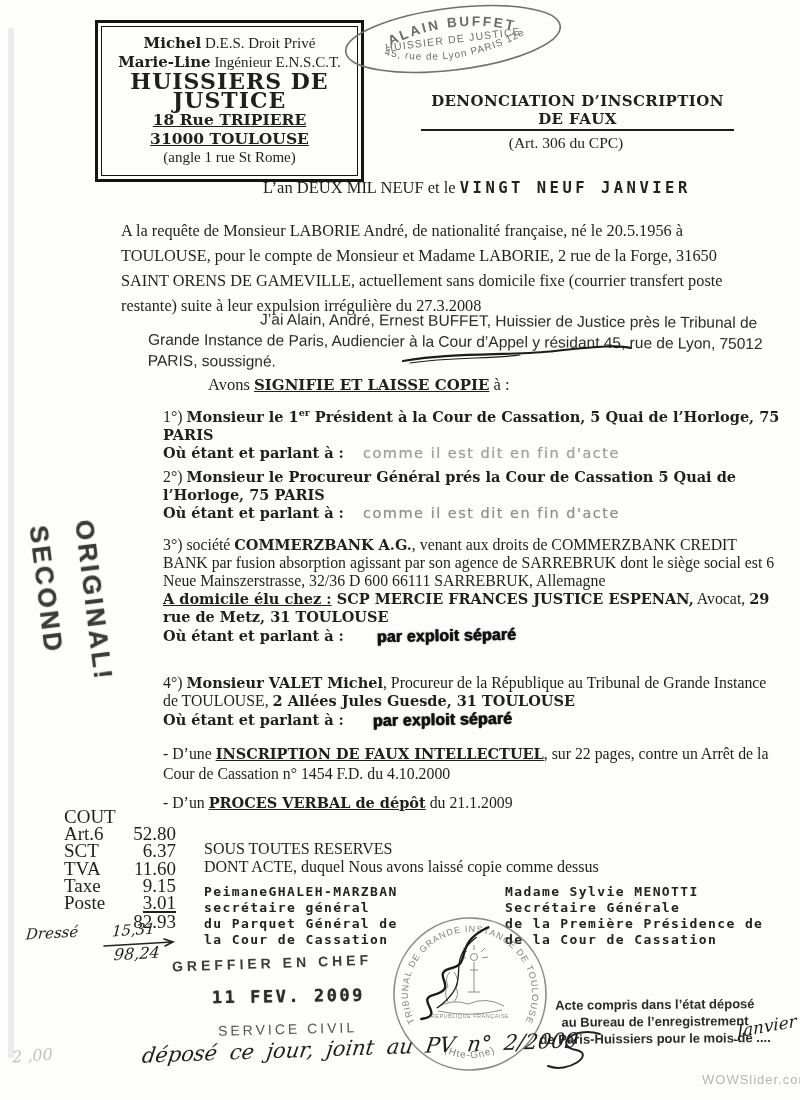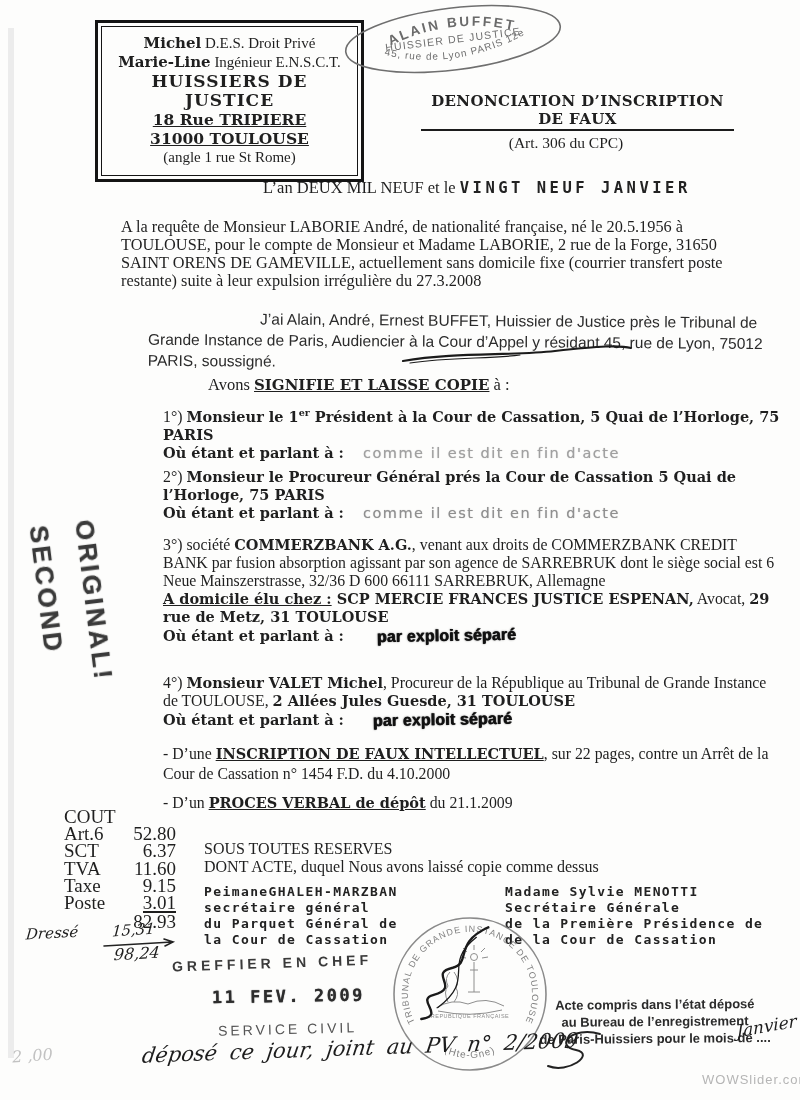--- a/index.html
+++ b/index.html
@@ -15,35 +15,35 @@
   p{margin:0;}
 
   
   .scan-edge{left:8px;top:28px;width:6px;height:1030px;background:#ececec;}
 
   
   .lh-box{left:95px;top:20px;width:263px;border:3px solid #141414;background:#fdfdfc;}
   .lh-inner{border:1px solid #141414;margin:3px;padding:7px 4px 8px 4px;text-align:center;line-height:19px;}
   .lh-firm{font-size:17px;letter-spacing:5px;}
   .lh-line{font-size:15px;}
-  .lh-role{font-size:17px;letter-spacing:1px;}
+  .lh-role{font-size:22px;letter-spacing:1px;}
   .lh-addr{font-size:15.5px;}
 
   
   .oval-stamp{left:336px;top:2px;transform:rotate(-7deg);}
 
   
   .title-wrap{left:398px;top:92px;width:336px;text-align:center;}
   .title-main{font-size:15px;letter-spacing:.4px;border-bottom:2px solid #1c1c1c;padding-bottom:1px;display:inline-block;margin-left:23px;}
   .title-sub{font-size:15.5px;margin-top:3px;}
 
   .dateline{left:263px;top:178px;font-size:16.5px;}
   .typed{font-family:"DejaVu Sans Mono",monospace;font-weight:bold;font-size:15.5px;letter-spacing:3.5px;color:#222;}
 
-  .requete{left:121px;top:218px;width:632px;font-size:16.3px;line-height:18px;}
+  .requete{left:121px;top:218px;width:632px;font-size:16.3px;line-height:25px;}
   .huissier{left:148px;top:310px;width:657px;font-size:15.5px;line-height:21px;text-indent:112px;
             color:#2b2b2b;transform:rotate(.4deg);}
 
   .avons{left:208px;top:375px;font-size:16.5px;}
 
   .rec{font-size:14.5px;line-height:18px;}
   .rec .serif{font-size:15.8px;}
   .sup{font-size:9.5px;vertical-align:super;}
   .elu-u{text-decoration:underline;}
 

